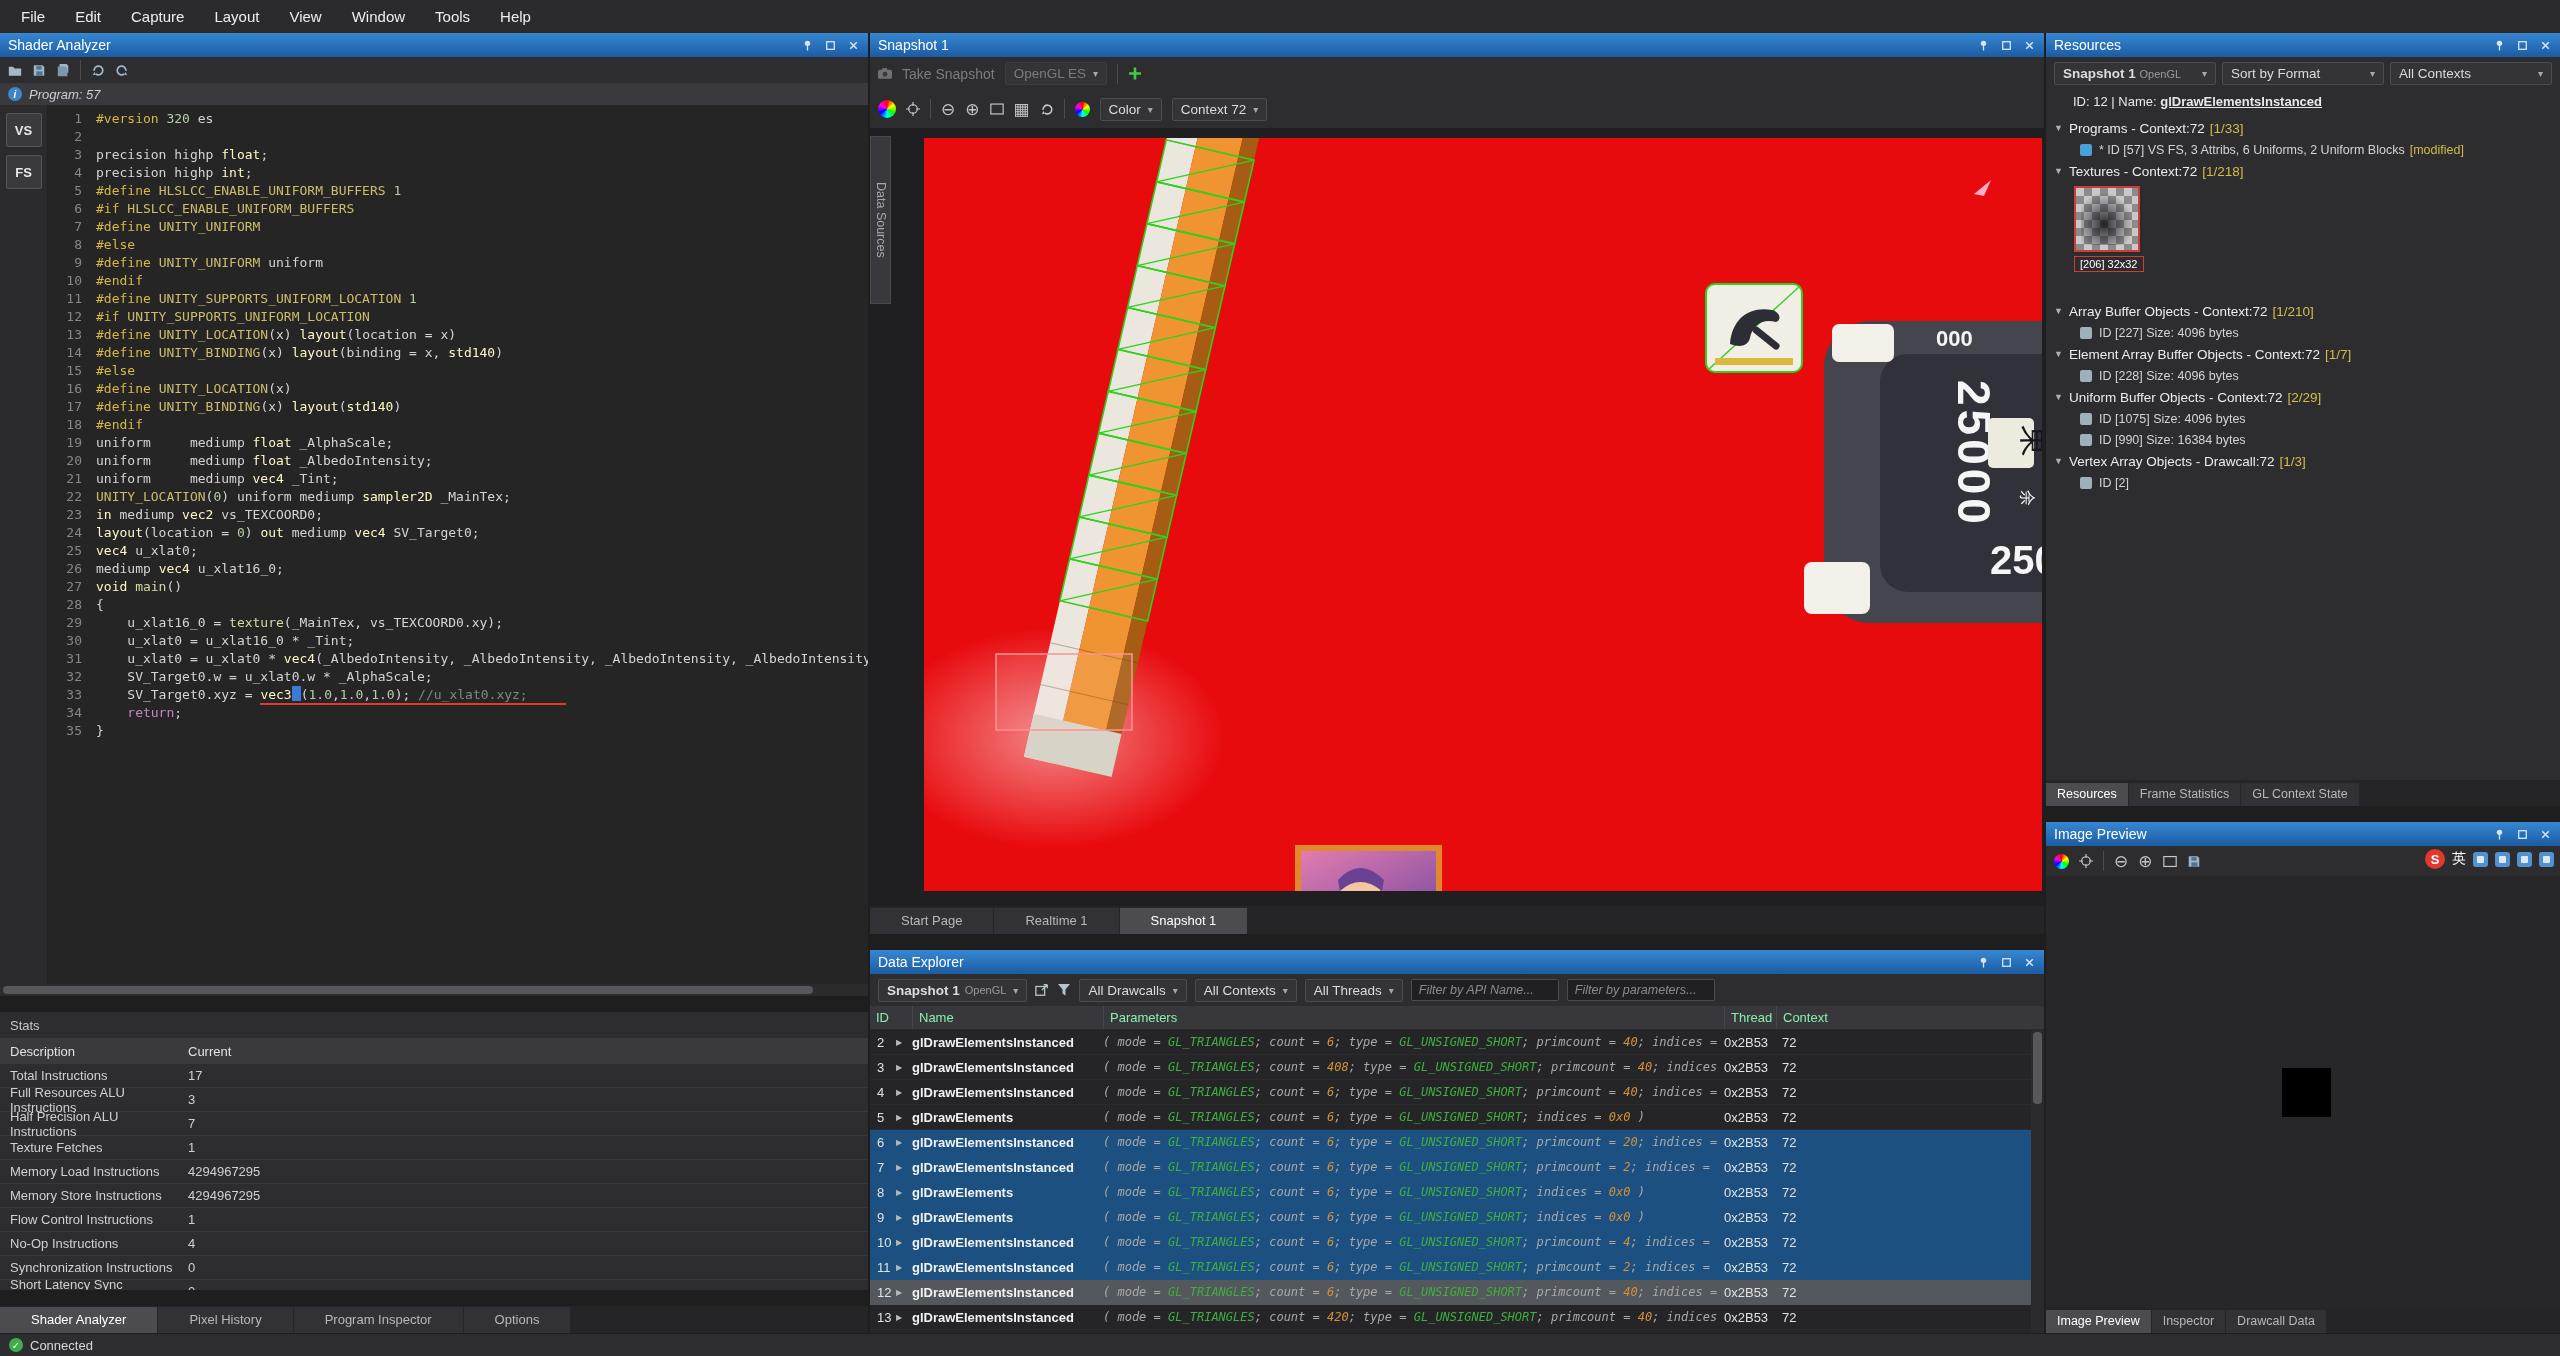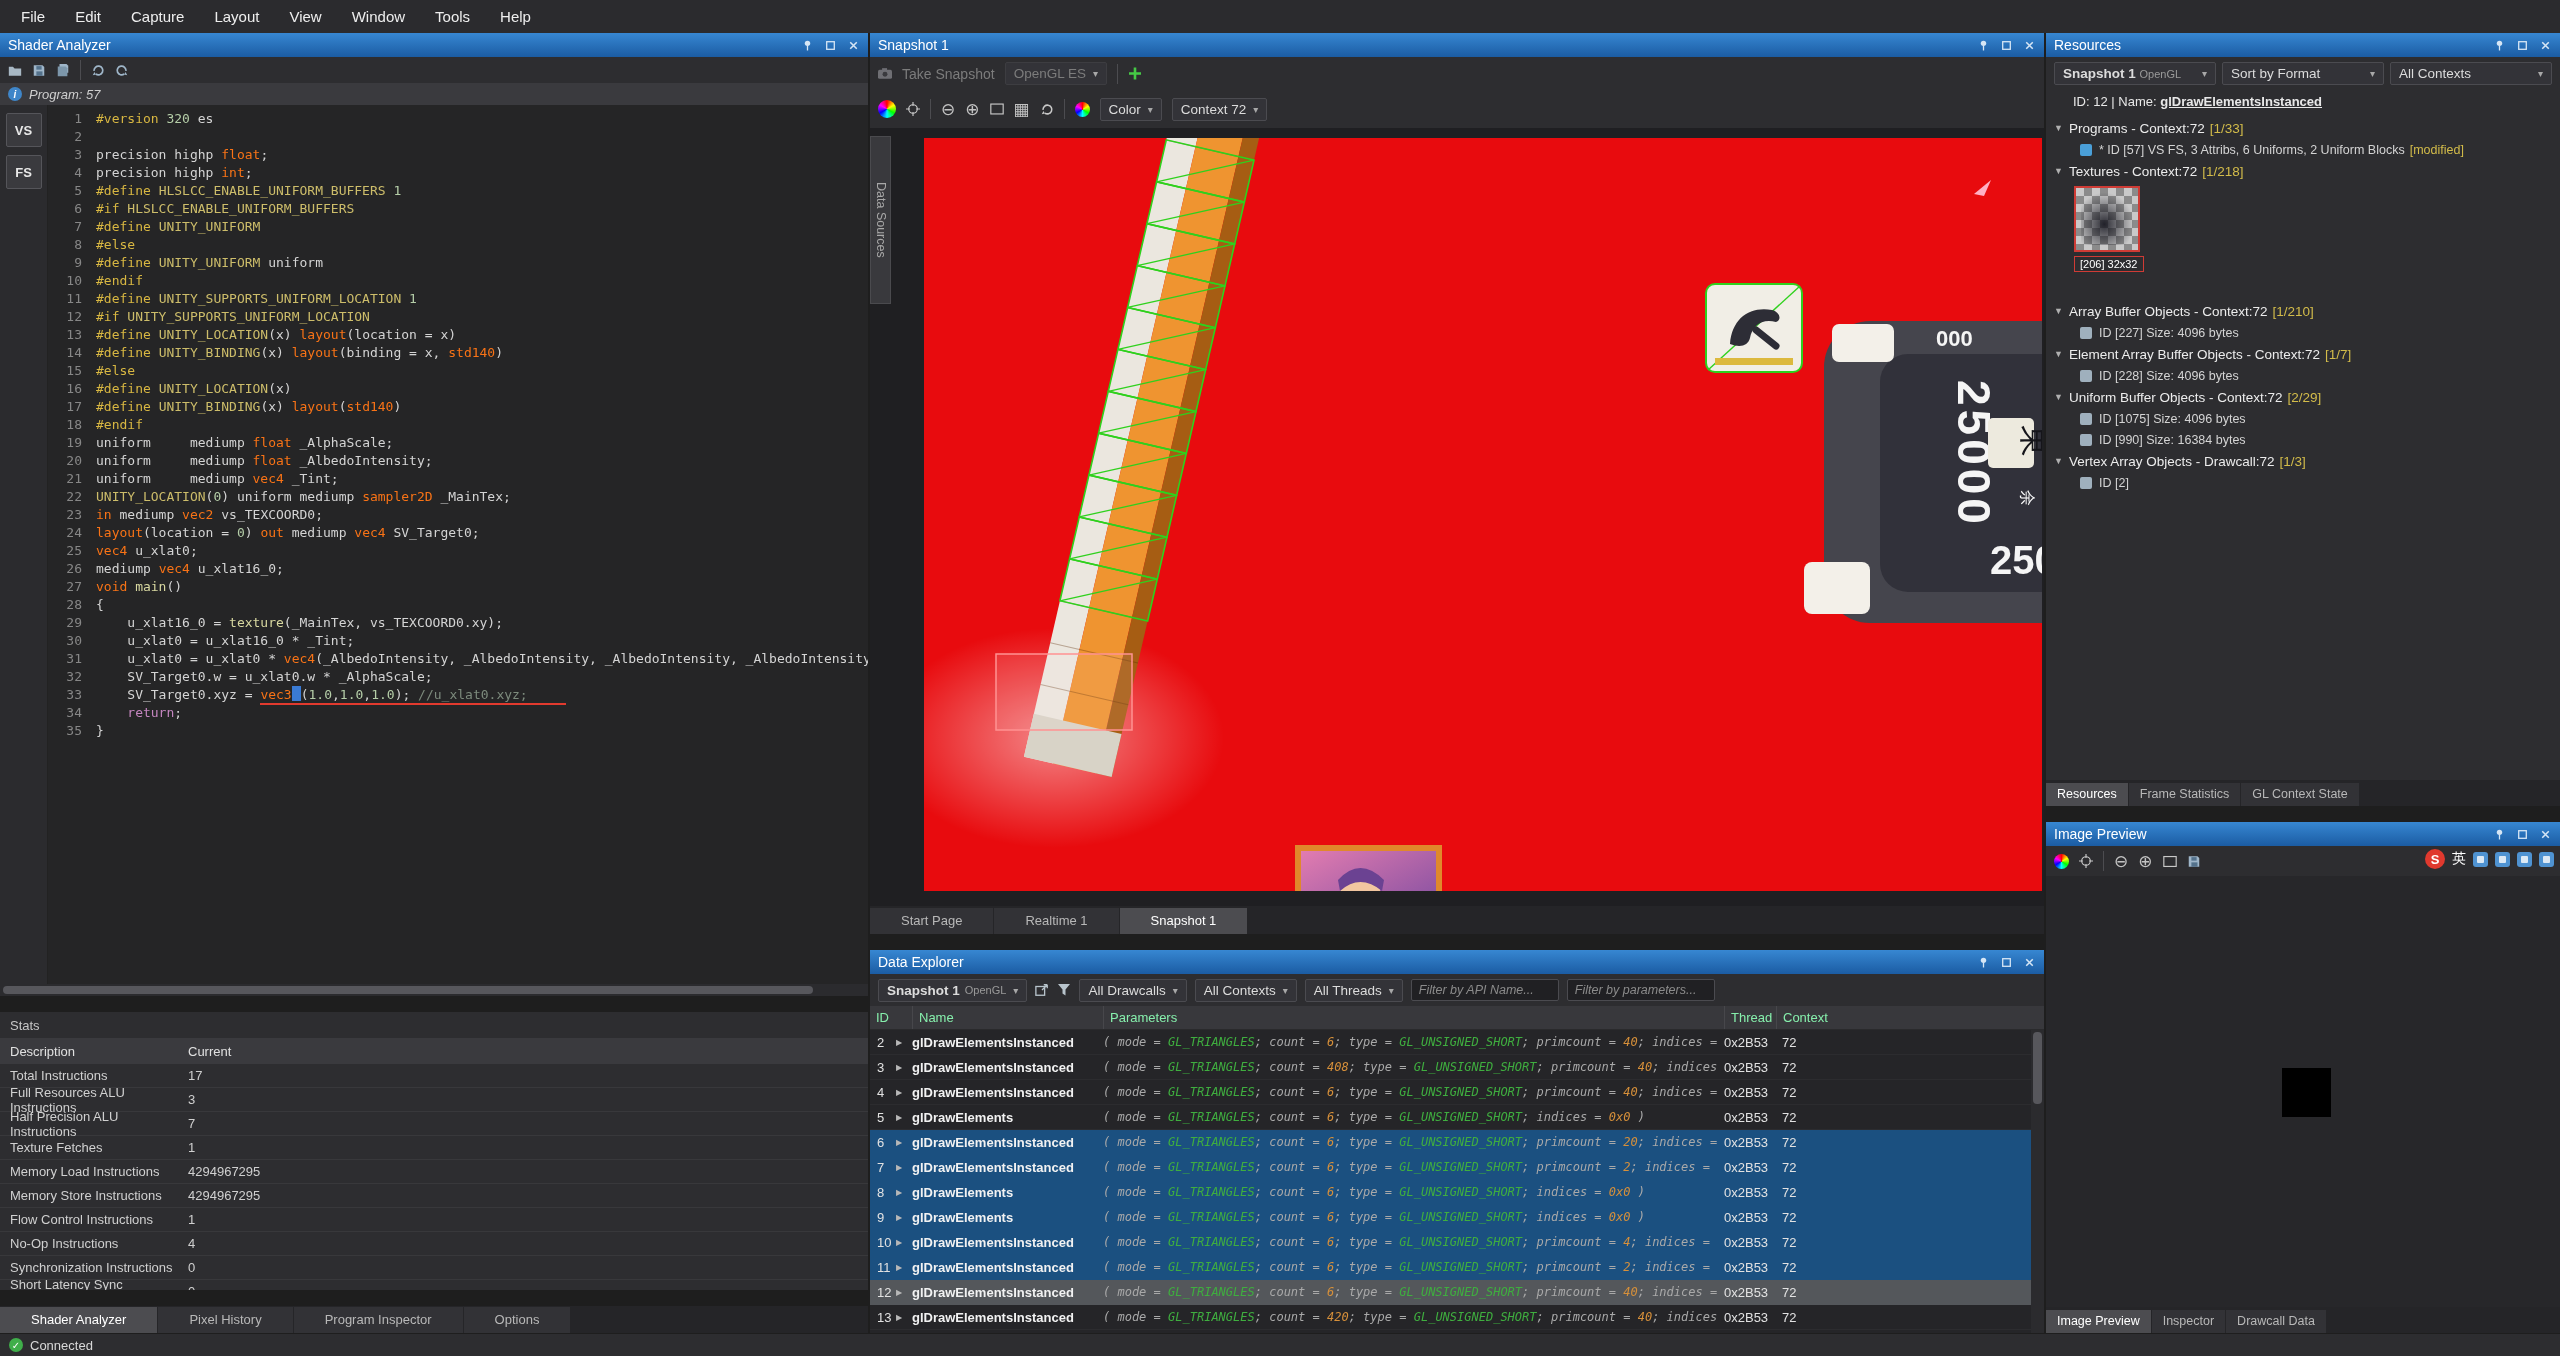--- a/index.html
+++ b/index.html
@@ -37,21 +37,21 @@
 #shader-panel{height:963px;flex-shrink:0}
 .sa-toolbar{height:26px}
 .sa-prog{height:22px;background:#3a3a3e;display:flex;align-items:center;gap:7px;padding:0 8px;font-size:13px;font-style:italic;color:#cfcfcf;flex-shrink:0}
 .info-i{width:14px;height:14px;border-radius:50%;background:#3f86c9;color:#fff;font-size:10px;font-style:italic;font-weight:bold;display:inline-flex;align-items:center;justify-content:center}
 .sa-body{flex:1;display:flex;overflow:hidden}
 .vsfs{width:48px;background:#2b2b2e;border-right:1px solid #222;display:flex;flex-direction:column;align-items:center;gap:8px;padding-top:8px;flex-shrink:0}
 .stage-btn{width:36px;height:34px;background:#3a3a3e;border:1px solid #55555a;color:#e8e8e8;font-size:13px;font-weight:bold;display:flex;align-items:center;justify-content:center;border-radius:2px;cursor:pointer}
 .code-wrap{flex:1;background:#252526;overflow:hidden;padding-top:5px;position:relative}
 .line{display:flex;height:18px;line-height:18px;font-family:"DejaVu Sans Mono",monospace;font-size:13px;white-space:pre;color:#d4d4d4}
 .ln{width:48px;text-align:right;padding-right:14px;color:#878787;flex-shrink:0}
-.c-pre{color:#d8b742}.c-mac{color:#cdbd6a}.c-kw{color:#f97316}.c-num{color:#b5cea8}.c-com{color:#7d8b7d}.c-ret{color:#c586c0}.c-fn{color:#d8d8a0}
+.c-pre{color:#d8b742}.c-mac{color:#cdbd6a}.c-kw{color:#fef9c3}.c-num{color:#b5cea8}.c-com{color:#7d8b7d}.c-ret{color:#c586c0}.c-fn{color:#d8d8a0}
 .errwrap{border-bottom:2px solid #e23a2e;padding-right:38px;padding-bottom:1px}
 .caret{display:inline-block;width:9px;height:15px;background:#3a7bd5;vertical-align:-2px}
 .hscroll{height:12px;background:#2b2b2e;flex-shrink:0;display:flex;align-items:center;padding:0 3px}
 .hscroll .thumb{height:8px;width:94%;background:#57575c;border-radius:4px}
 
 #stats-panel{flex:1;background:#2d2d30;display:flex;flex-direction:column;overflow:hidden}
 .stats-label{height:26px;display:flex;align-items:center;padding:0 10px;font-size:13px;color:#c6c6c6;flex-shrink:0}
 .stats-hdr{height:26px;display:flex;align-items:center;background:#3a3a3e;font-size:13px;color:#e0e0e0;flex-shrink:0}
 .sc1{width:188px;padding-left:10px}.sc2{flex:1}
 .stat-row{height:24px;display:flex;align-items:center;font-size:13px;color:#d0d0d0;border-bottom:1px solid #38383b}

